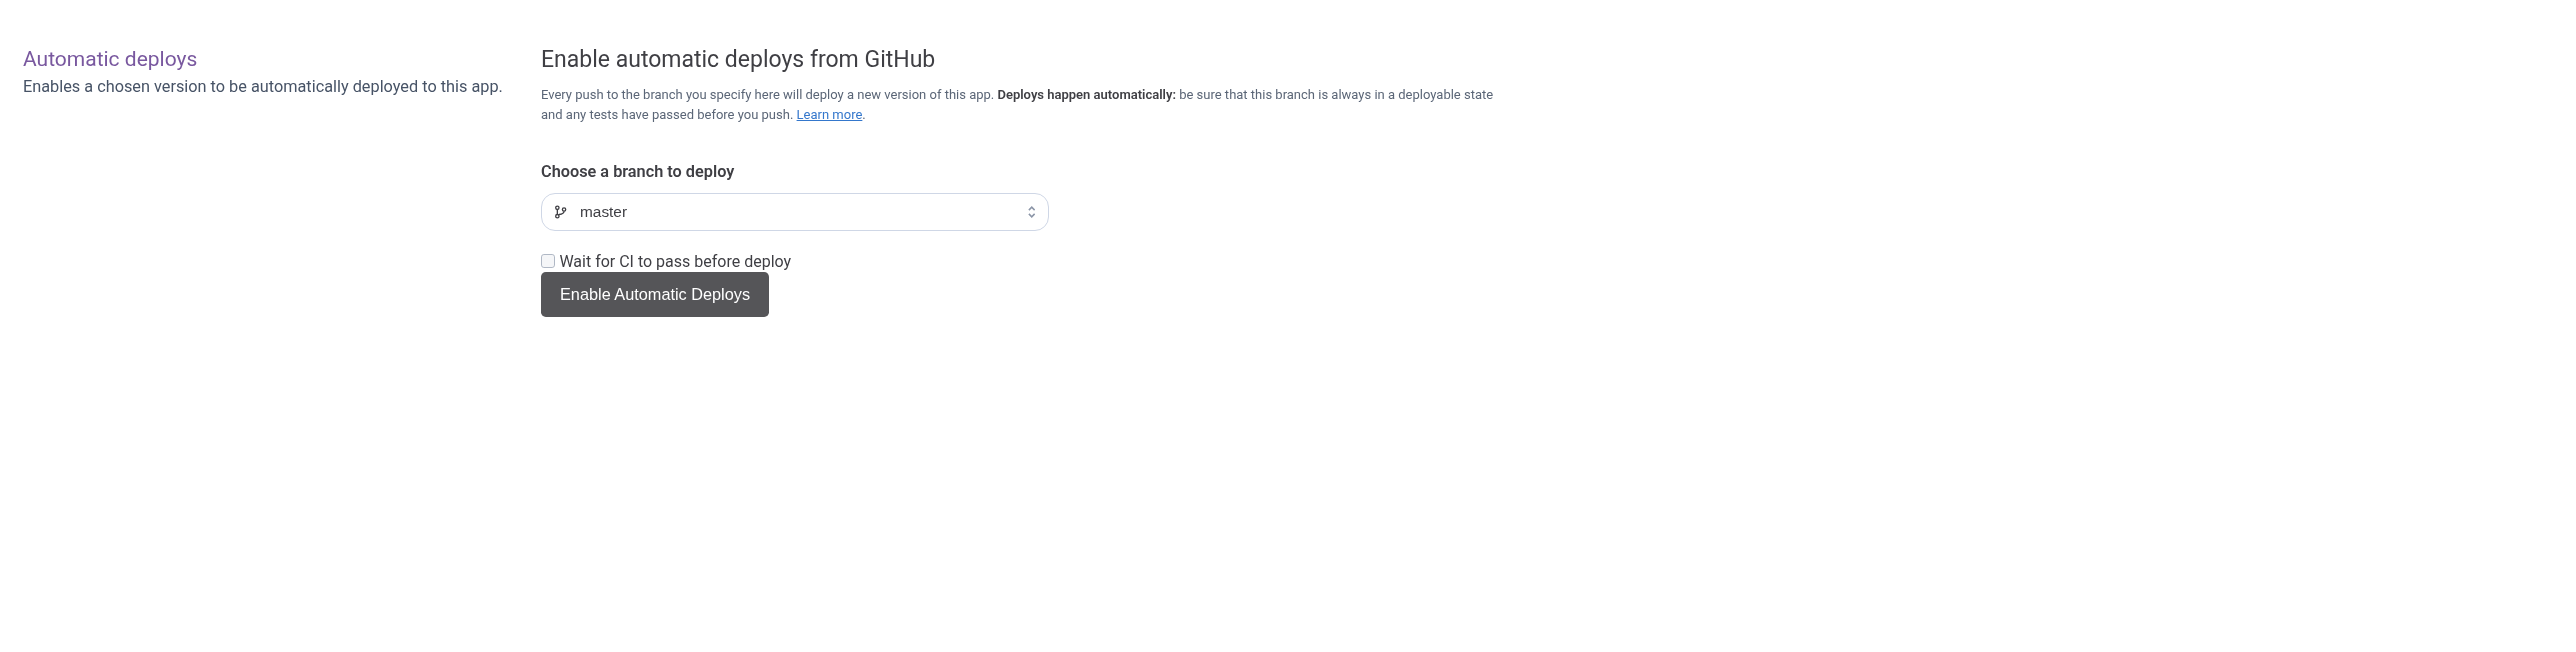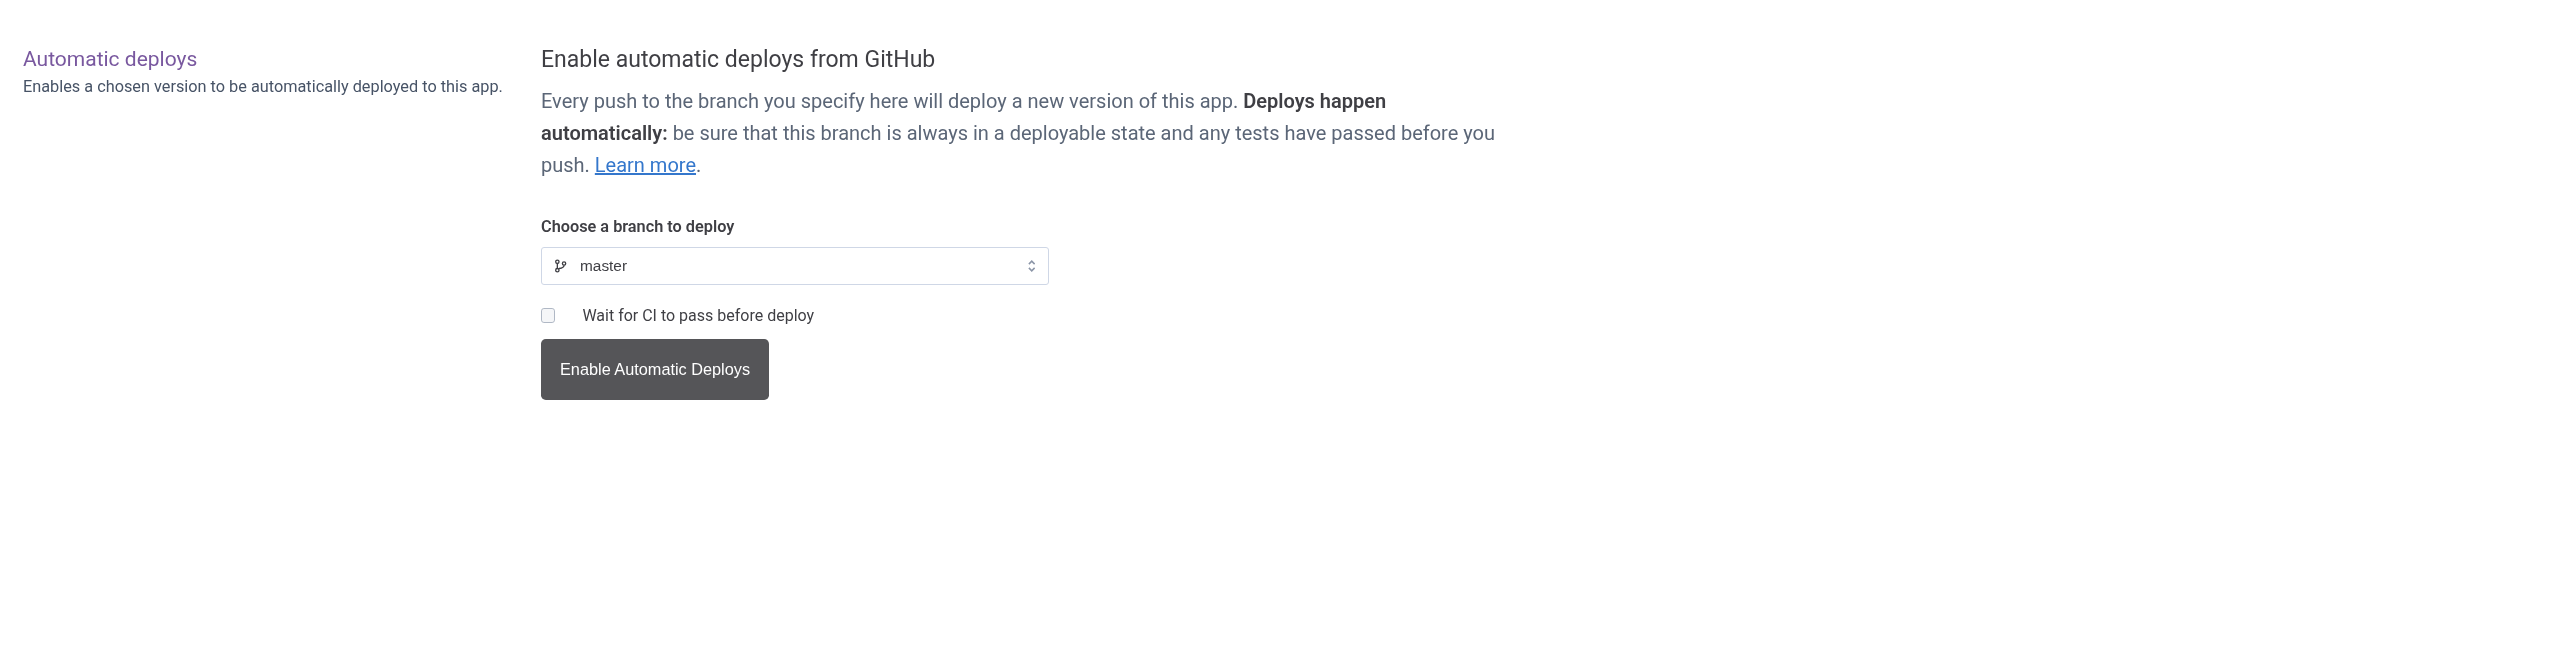--- a/index.html
+++ b/index.html
@@ -38,21 +38,21 @@
       line-height: 1.6;
     }
     .subsection-title {
       color: #3f3f44;
       font-size: 23px;
       font-weight: 400;
       margin-bottom: 11.5px;
     }
     .paragraph {
       color: #5b6677;
-      font-size: 20px;
+      font-size: 13px;
       line-height: 1.6;
       margin-bottom: 23px;
     }
     .paragraph strong {
       color: #3f3f44;
       font-weight: 600;
     }
     .link {
       color: #3477cc;
       text-decoration: underline;
@@ -67,21 +67,21 @@
     }
     .select-wrap {
       position: relative;
       width: 508px;
       margin-bottom: 21px;
     }
     .branch-select {
       width: 100%;
       height: 38px;
       border: 1px solid #cfd7e6;
-      border-radius: 3px;
+      border-radius: 14px;
       background: #ffffff;
       padding: 0 38px 0 38px;
       font-size: 15.4px;
       color: #3f3f44;
       appearance: none;
       -webkit-appearance: none;
       cursor: pointer;
     }
     .branch-icon {
       position: absolute;
@@ -98,22 +98,22 @@
       top: 50%;
       transform: translateY(-50%);
       width: 11.5px;
       height: 15.4px;
       pointer-events: none;
       color: #8b95a7;
     }
     .checkbox-row {
       display: flex;
       align-items: center;
-      gap: 27px;
-      margin-bottom: 14px;
+      gap: 4px;
+      margin-bottom: 1px;
     }
     .checkbox {
       width: 14.4px;
       height: 14.4px;
       border: 1px solid #b0b8c5;
       border-radius: 2.9px;
       background: #f5f6f8;
       appearance: none;
       -webkit-appearance: none;
       cursor: pointer;
@@ -127,21 +127,21 @@
       color: #5b6677;
       font-size: 16px;
       line-height: 1.6;
       margin-bottom: 21px;
     }
     .primary-btn {
       background: #555558;
       color: #ffffff;
       border: none;
       border-radius: 4.8px;
-      padding: 21px 19px;
+      padding: 13px 19px;
       font-size: 16.3px;
       font-weight: 500;
       cursor: pointer;
     }
   </style>
 </head>
 <body>
 
 <div class="container">
   <div class="left-col">

